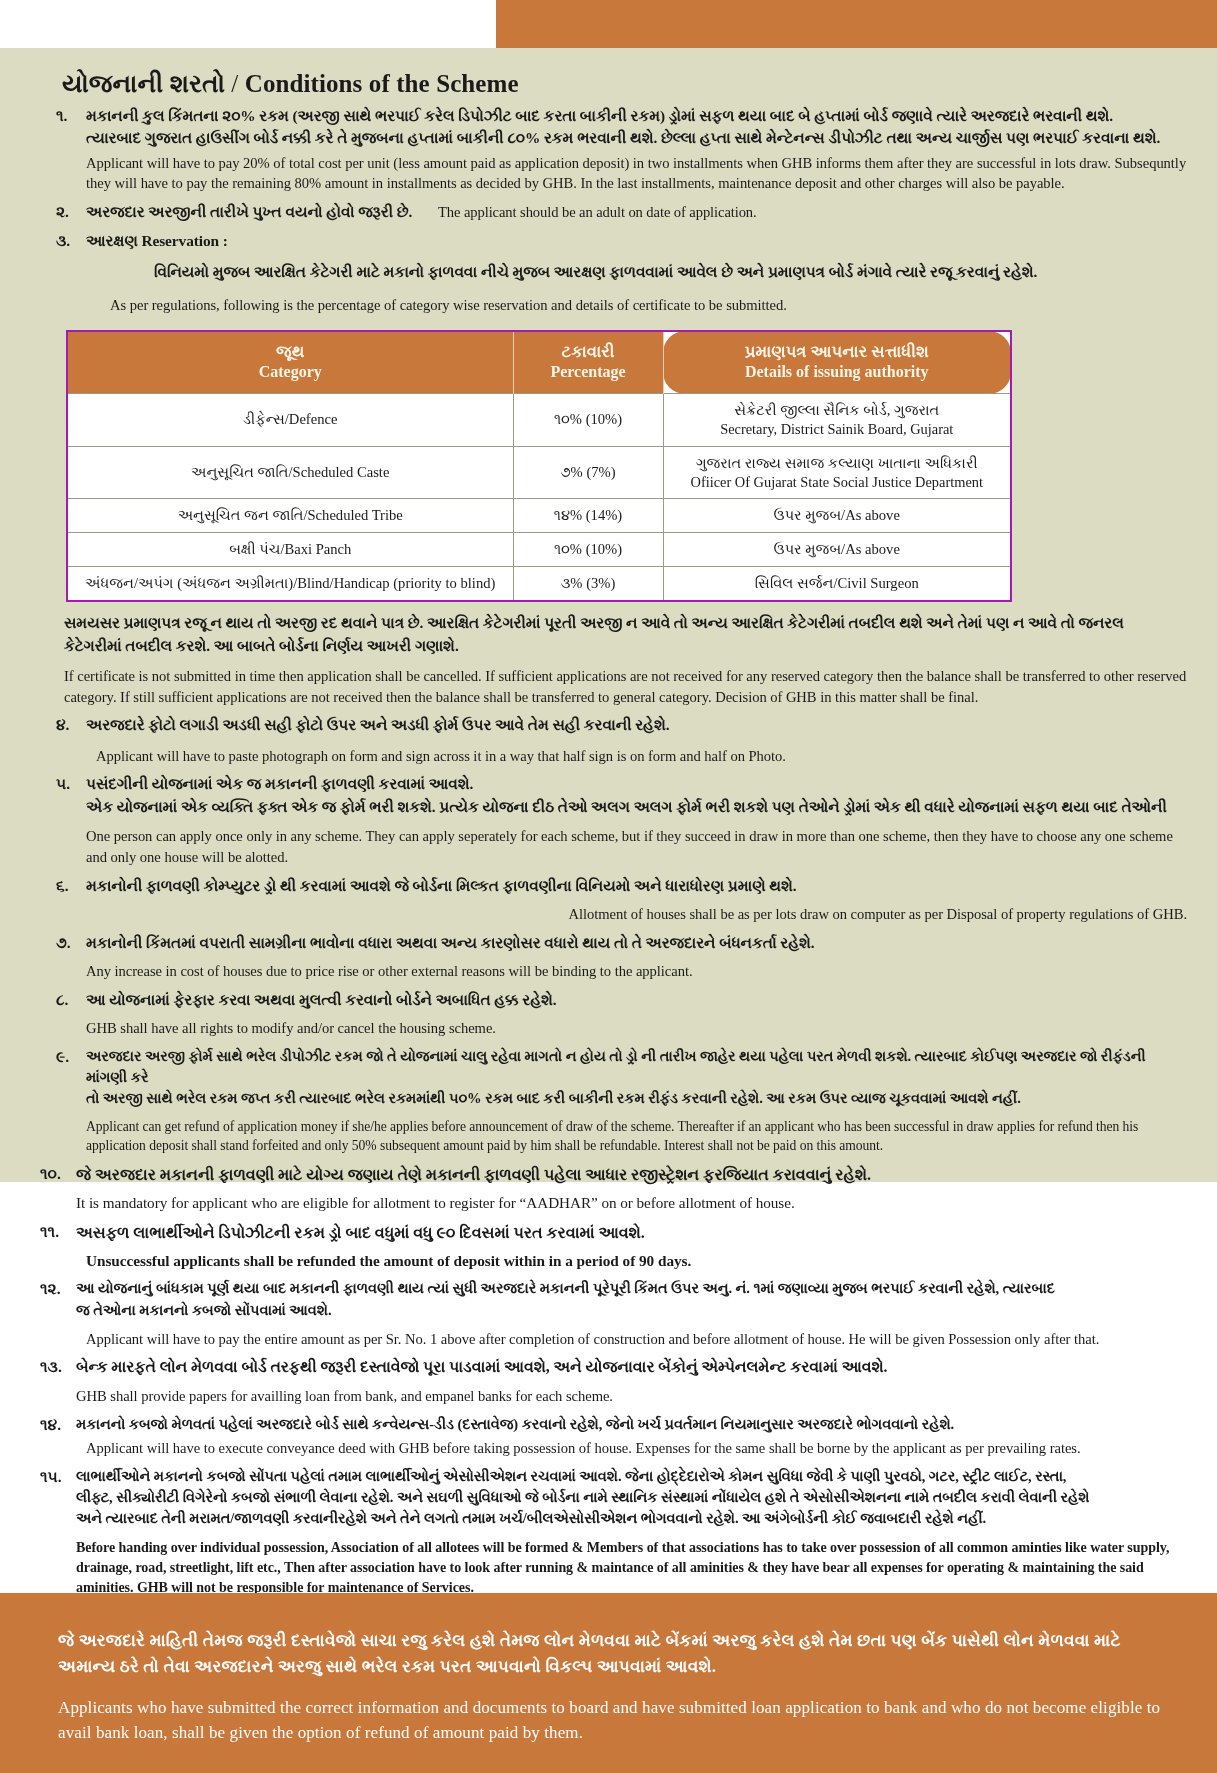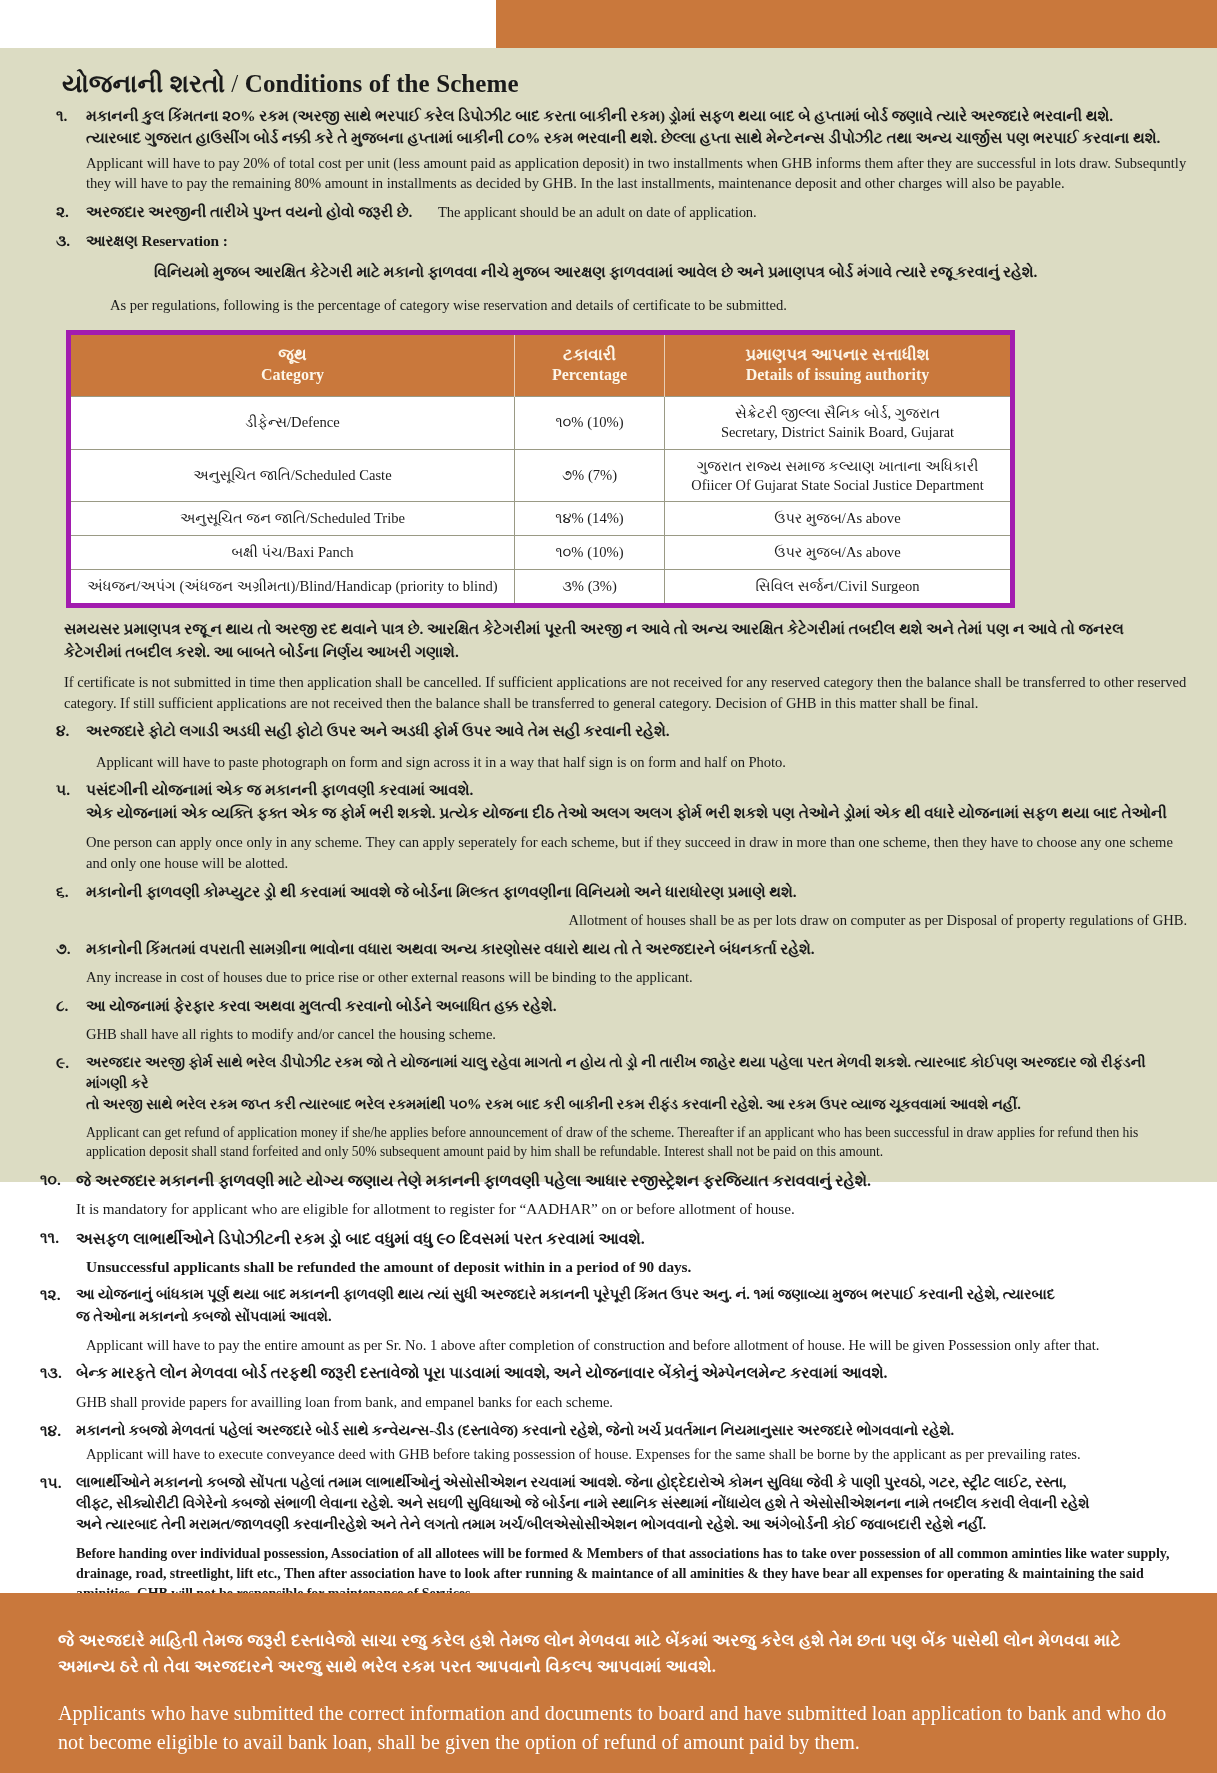--- a/index.html
+++ b/index.html
@@ -100,33 +100,33 @@
 
   .sub-indent {
     margin-left: 34px;
   }
 
   
   .res-table {
     width: 944px;
     margin: 14px 0 0 36px;
     border-collapse: collapse;
-    border: 5px solid #a21caf;
+    border: 2px solid #a21caf;
     background: #ffffff;
     table-layout: fixed;
   }
   .res-table thead th {
     background: #c9783c;
     color: #fdf6e8;
     padding: 9px 4px 10px 4px;
     text-align: center;
     border-right: 1px solid #e8cdb4;
     font-weight: bold;
   }
-  .res-table thead th:last-child { border-right: none; }
+  .res-table thead th:last-child { border-right: none; border-radius: 22px; }
   .th-guj { font-size: 16.5px; display: block; line-height: 1.3; }
   .th-eng { font-size: 16px; display: block; line-height: 1.3; }
   .res-table tbody td {
     border-top: 1px solid #9a9a85;
     border-right: 1px solid #9a9a85;
     padding: 7px 6px;
     text-align: center;
     vertical-align: middle;
     background: #ffffff;
   }
@@ -173,21 +173,21 @@
 
   
   .footer-guj {
     font-size: 17px;
     font-weight: bold;
     color: #ffffff;
     line-height: 1.5;
     letter-spacing: 0.2px;
   }
   .footer-eng {
-    font-size: 20px;
+    font-size: 17px;
     color: #ffffff;
     line-height: 1.45;
     letter-spacing: 0.1px;
   }
 </style>
 </head>
 <body>
 
 <div class="page">
 

